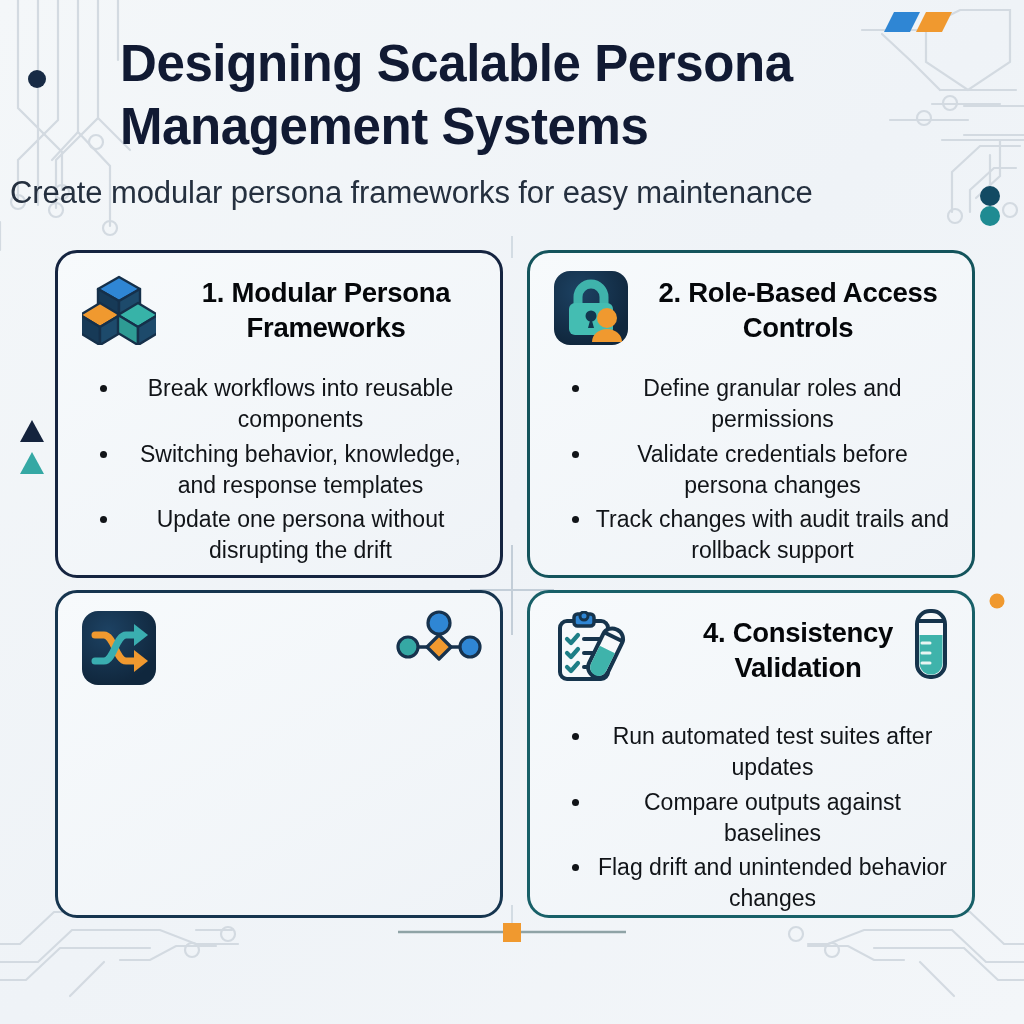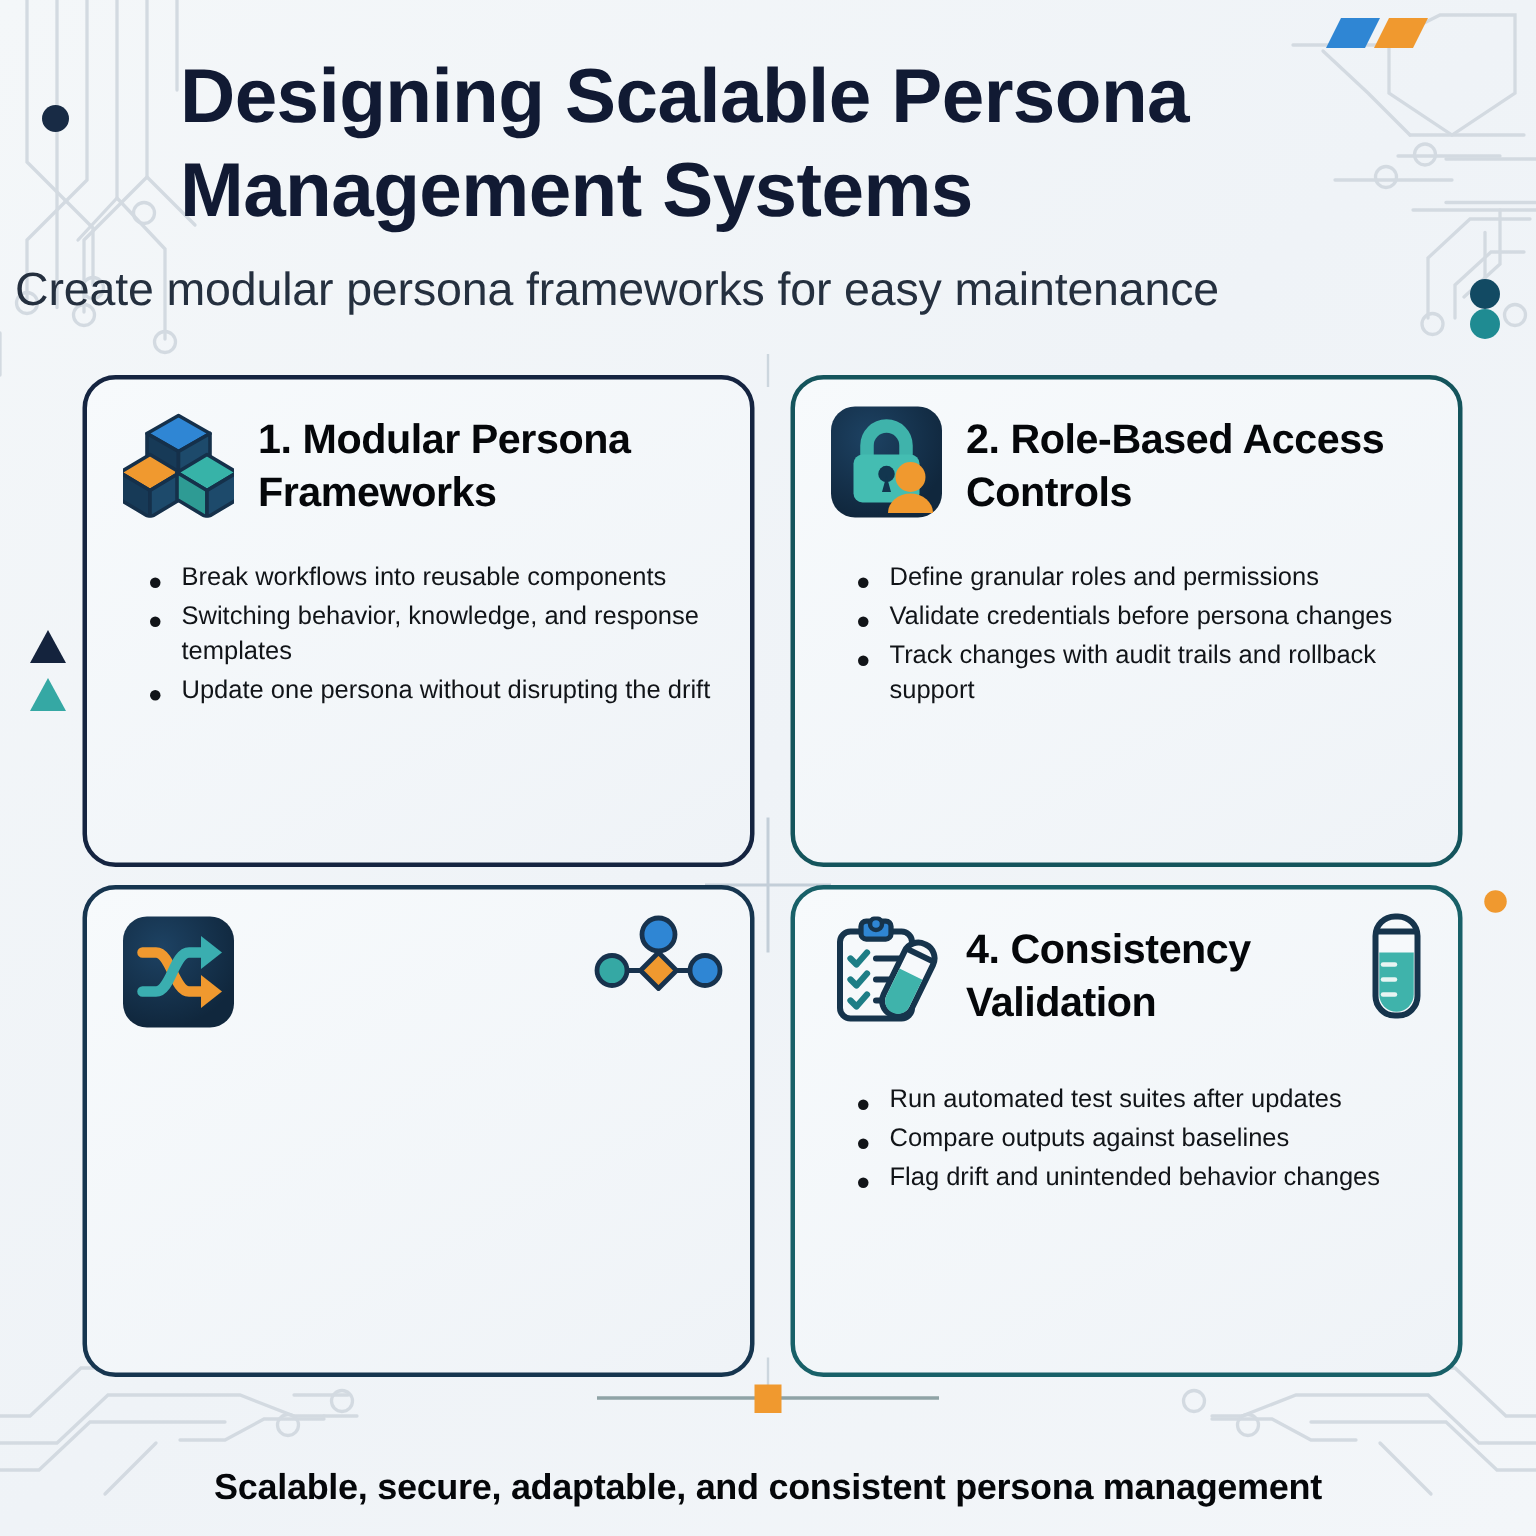--- a/index.html
+++ b/index.html
@@ -66,20 +66,21 @@
     top: 250px;
     left: 55px;
     width: 847px;
     height: 668px;
     display: grid;
     grid-template-columns: 448px 448px;
     grid-template-rows: 328px 328px;
     column-gap: 24px;
     row-gap: 12px;
     z-index: 4;
+    text-align: center;
   }
 
   .card {
     position: relative;
     border-radius: 22px;
     background: linear-gradient(150deg, #f7fafc 0%, #eff3f7 100%);
     padding: 18px 20px 10px 24px;
     overflow: hidden;
   }
   .card.navy   { border: 3px solid #152440; }
@@ -115,21 +116,21 @@
     padding-top: 5px;
   }
 
   .bullets {
     margin-top: 16px;
     list-style: none;
     padding-left: 16px;
   }
   .bullets li {
     position: relative;
-    font-size: 17px;
+    font-size: 23px;
     line-height: 1.36;
     color: #111418;
     padding-left: 23px;
     margin-bottom: 3px;
   }
   .bullets li::before {
     content: "";
     position: absolute;
     left: 2px;
     top: 12px;
@@ -392,17 +393,14 @@
       </ul>
     </div>
 
   </div>
 
   <svg class="footer-divider" viewBox="0 0 1024 24" xmlns="http://www.w3.org/2000/svg">
     <line x1="398" y1="12" x2="626" y2="12" stroke="#8fa3a6" stroke-width="2.4"></line>
     <rect x="503" y="3" width="18" height="19" fill="#f0992f"></rect>
   </svg>
 
-  <div class="footer">
-    <div class="footer-text">Scalable, secure, adaptable, and consistent persona management</div>
-  </div>
 
 </div>
 
 </body></html>

